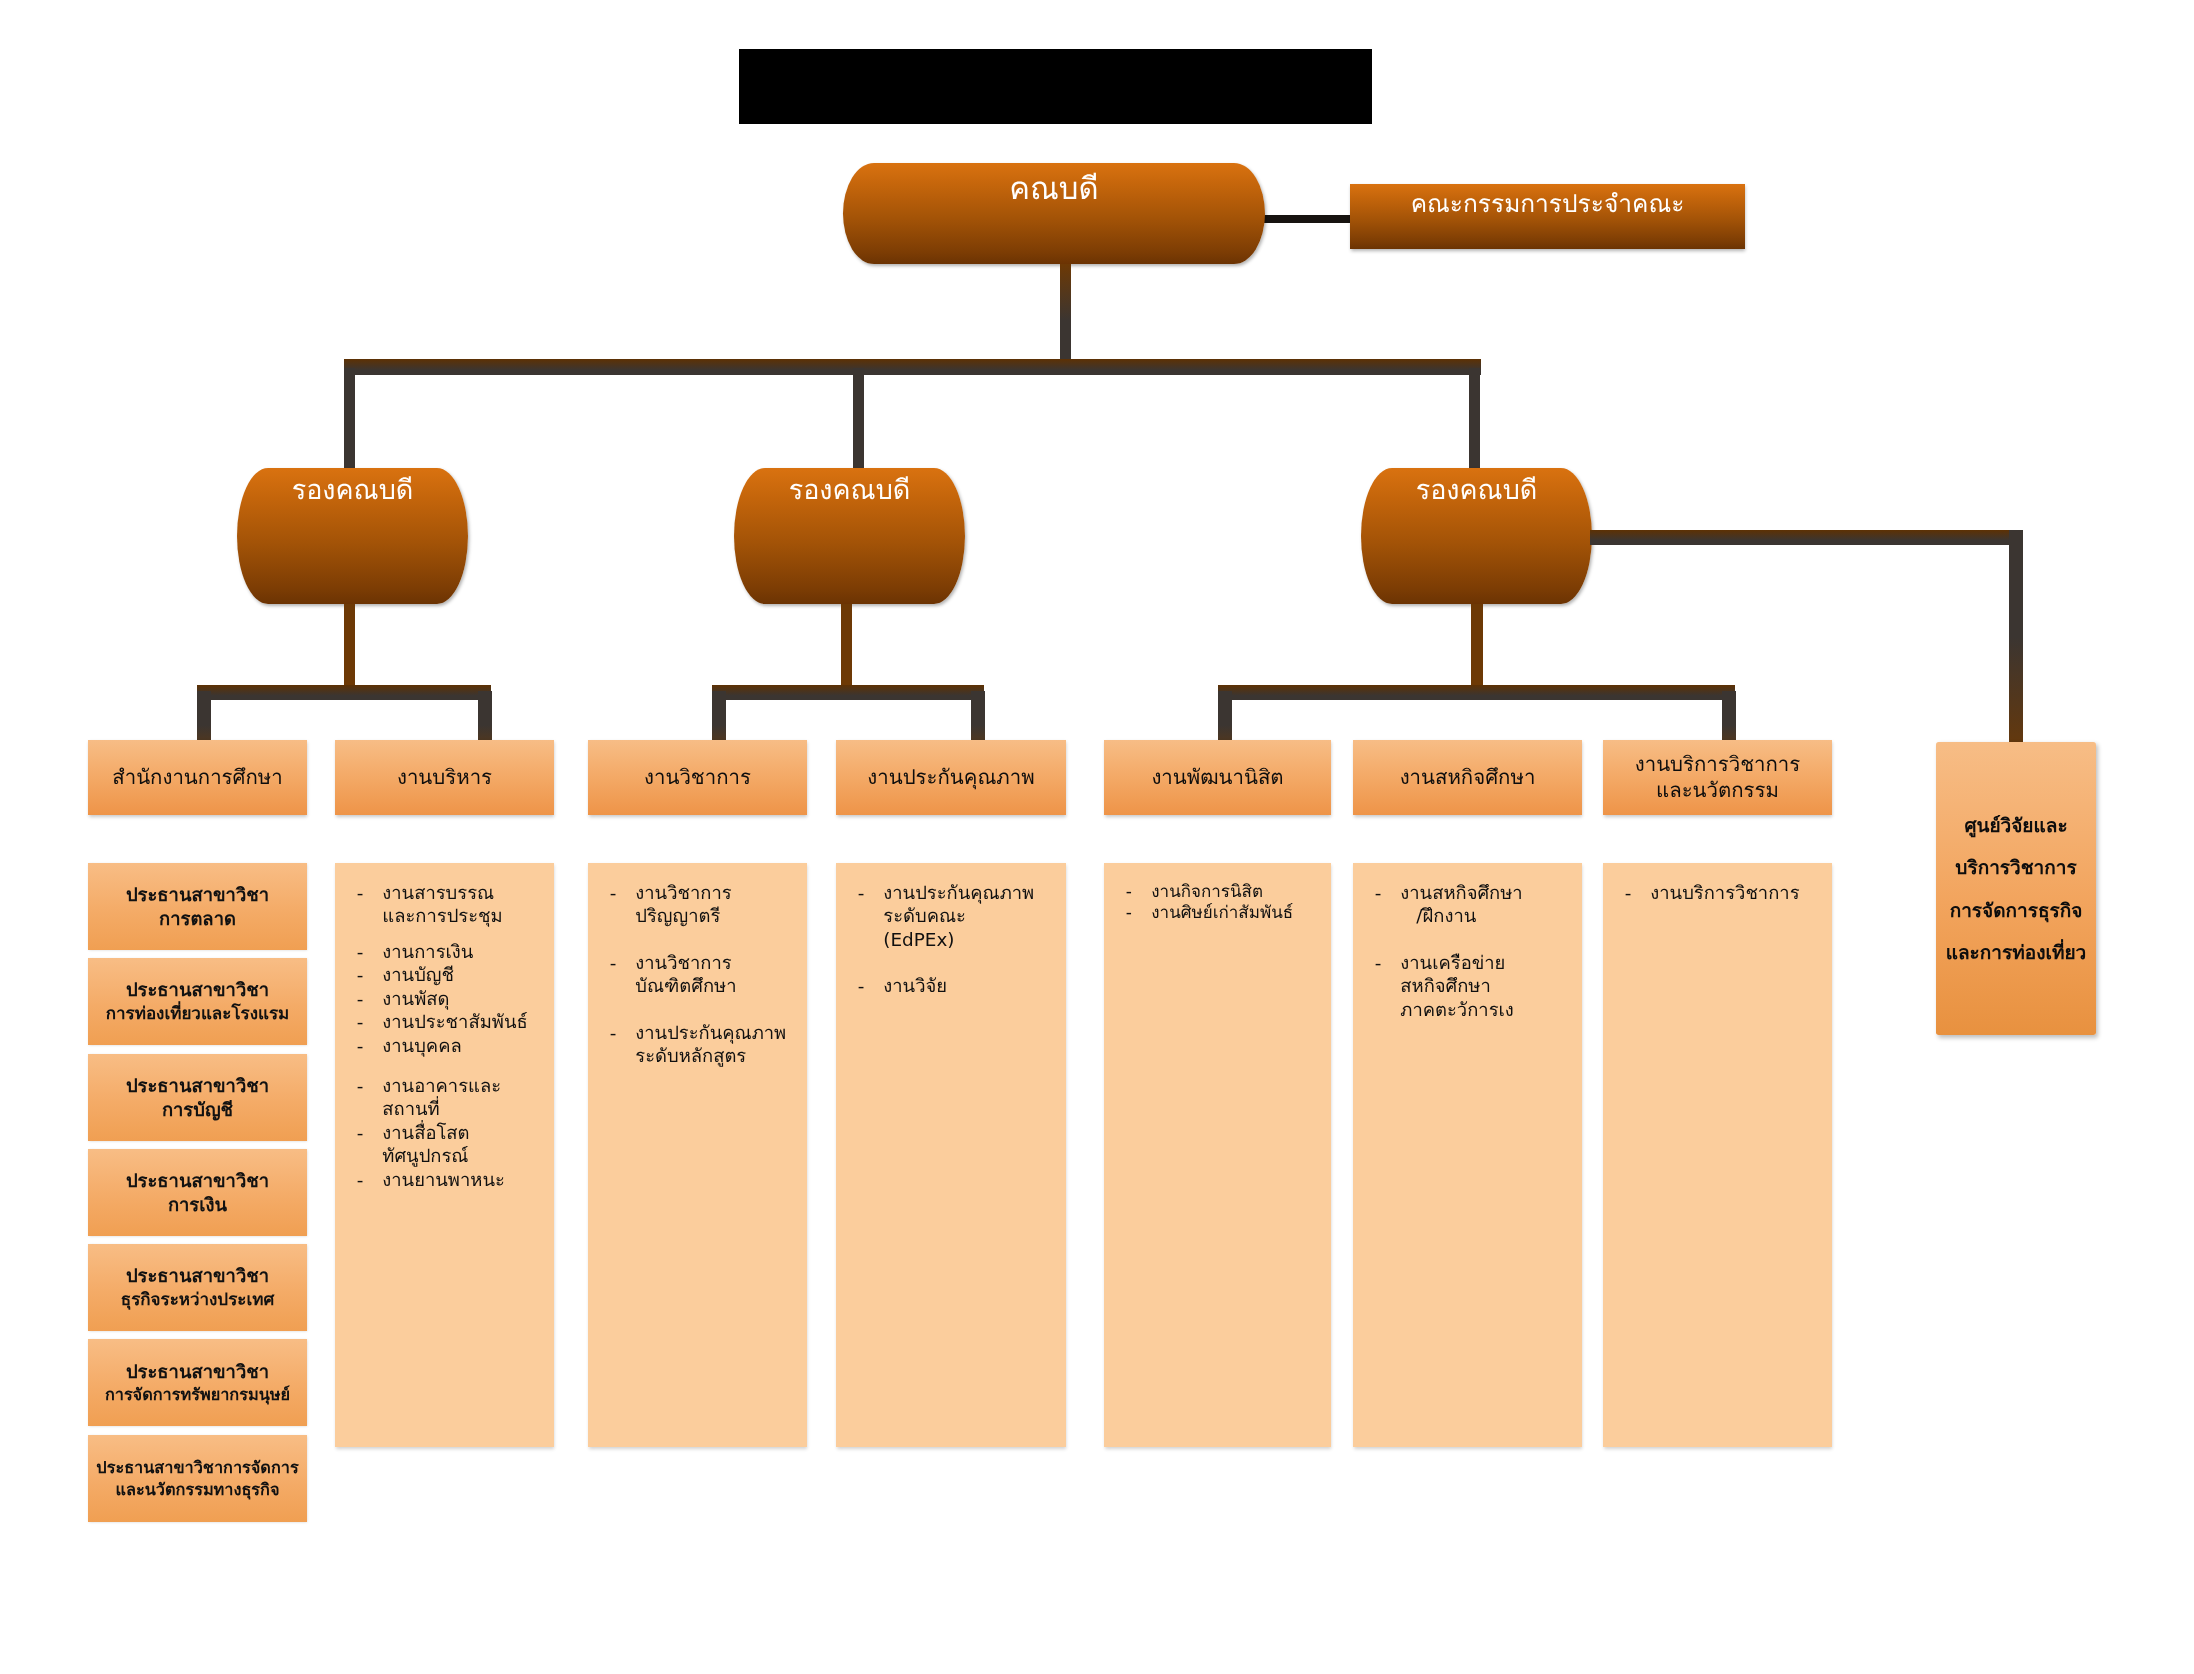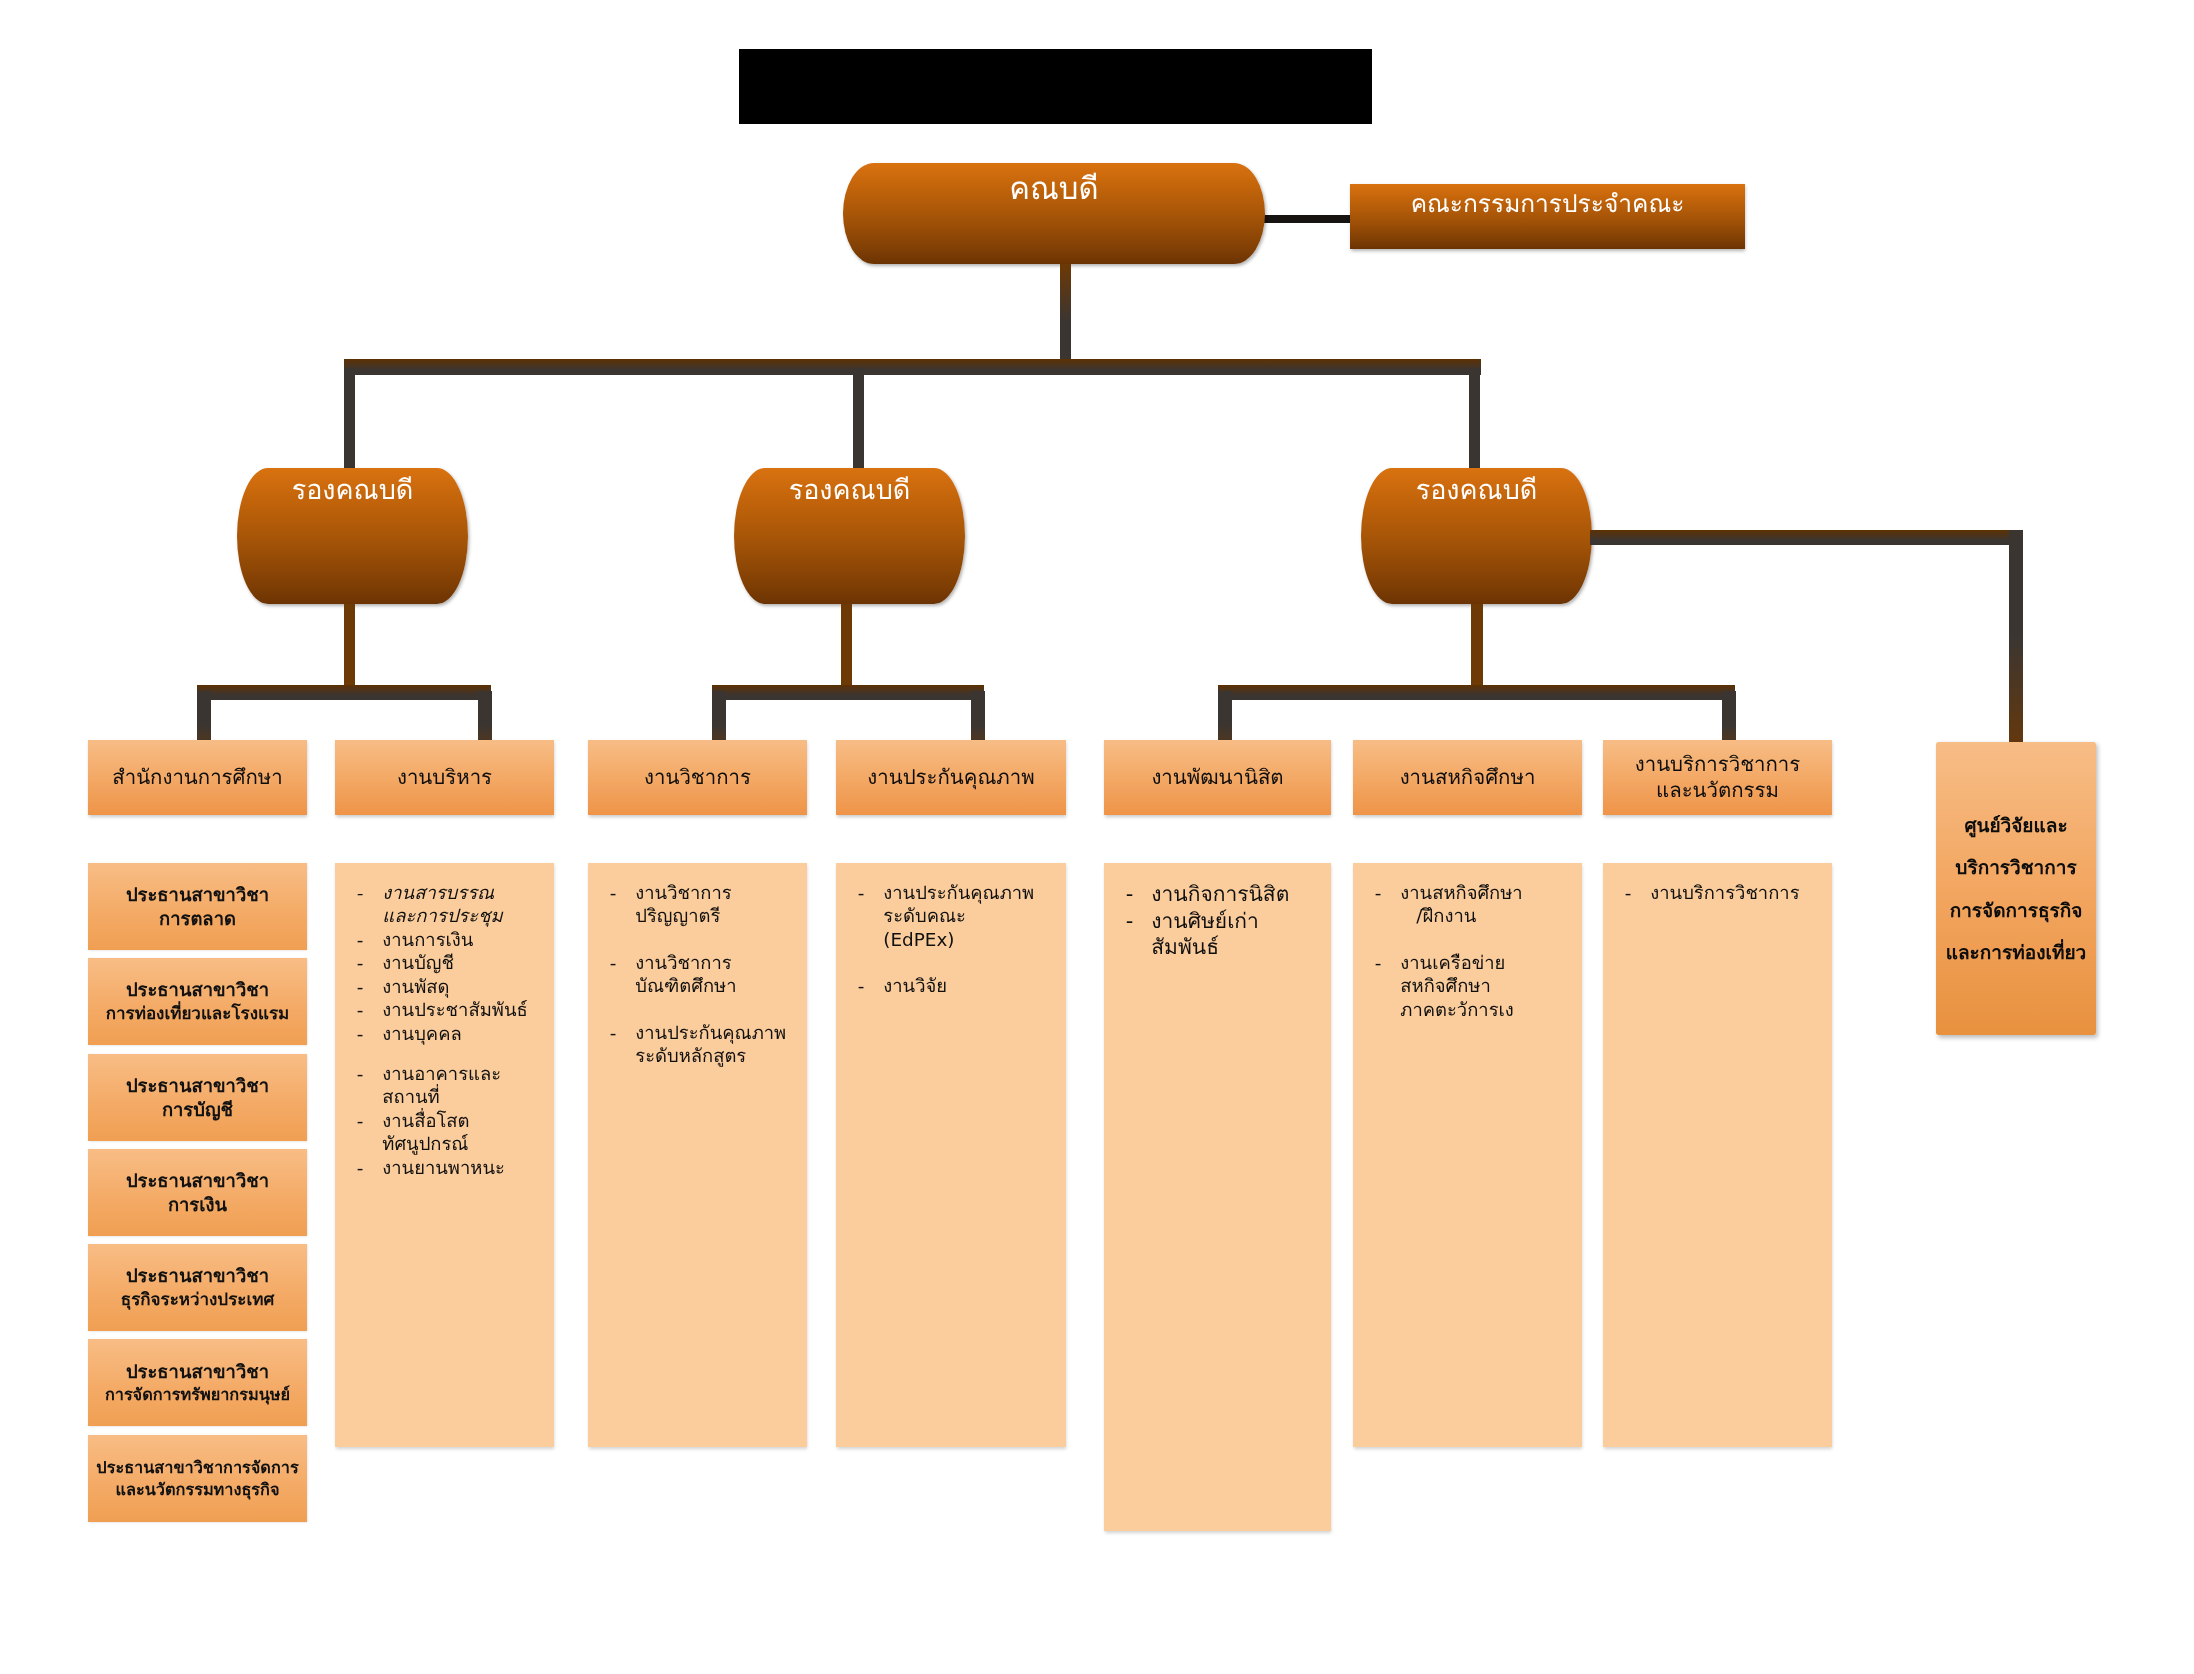--- a/index.html
+++ b/index.html
@@ -197,21 +197,21 @@
     <span class="l1">ประธานสาขาวิชา</span>
     <span class="l2" style="font-size:16.3px;">การจัดการทรัพยากรมนุษย์</span>
   </div>
   <div class="chair" style="left:88px;top:1435px;width:219px;height:87px;font-size:16.3px;">
     <span class="l1">ประธานสาขาวิชาการจัดการ</span>
     <span class="l2">และนวัตกรรมทางธุรกิจ</span>
   </div>
 
   <div class="panel" style="left:335px;top:863px;width:219px;height:584px;font-size:18.4px;">
     <ul>
-        <li style="margin-bottom: 0px; font-style: italic;"><span>งานสารบรรณ</span><div style="margin-left: 0px;">และการประชุม</div></li>
+        <li style="margin-bottom: 12px;"><span>งานสารบรรณ</span><div style="margin-left: 0px;">และการประชุม</div></li>
         <li style="margin-bottom: 0px;"><span>งานการเงิน</span></li>
         <li style="margin-bottom: 0px;"><span>งานบัญชี</span></li>
         <li style="margin-bottom: 0px;"><span>งานพัสดุ</span></li>
         <li style="margin-bottom: 0px;"><span>งานประชาสัมพันธ์</span></li>
         <li style="margin-bottom: 16px;"><span>งานบุคคล</span></li>
         <li style="margin-bottom: 0px;"><span>งานอาคารและ</span><div style="margin-left: 0px;">สถานที่</div></li>
         <li style="margin-bottom: 0px;"><span>งานสื่อโสต</span><div style="margin-left: 0px;">ทัศนูปกรณ์</div></li>
         <li style="margin-bottom: 0px;"><span>งานยานพาหนะ</span></li>
       </ul>
   </div>
@@ -224,21 +224,21 @@
       </ul>
   </div>
 
   <div class="panel" style="left:836px;top:863px;width:230px;height:584px;font-size:18.4px;">
     <ul>
         <li style="margin-bottom: 23px;"><span>งานประกันคุณภาพ</span><div style="margin-left: 0px;">ระดับคณะ</div><div style="margin-left: 0px;">(EdPEx)</div></li>
         <li style="margin-bottom: 23px;"><span>งานวิจัย</span></li>
       </ul>
   </div>
 
-  <div class="panel" style="left:1104px;top:863px;width:227px;height:668px;font-size:21px;">
+  <div class="panel" style="left:1104px;top:863px;width:227px;height:584px;font-size:17px;">
     <ul>
         <li style="margin-bottom: 0px;"><span>งานกิจการนิสิต</span></li>
         <li style="margin-bottom: 0px;"><span>งานศิษย์เก่าสัมพันธ์</span></li>
       </ul>
   </div>
 
   <div class="panel" style="left:1353px;top:863px;width:229px;height:584px;font-size:18.4px;">
     <ul>
         <li style="margin-bottom: 23px;"><span>งานสหกิจศึกษา</span><div style="margin-left: 16px;">/ฝึกงาน</div></li>
         <li style="margin-bottom: 23px;"><span>งานเครือข่าย</span><div style="margin-left: 0px;">สหกิจศึกษา</div><div style="margin-left: 0px;">ภาคตะวัการเง</div></li>

